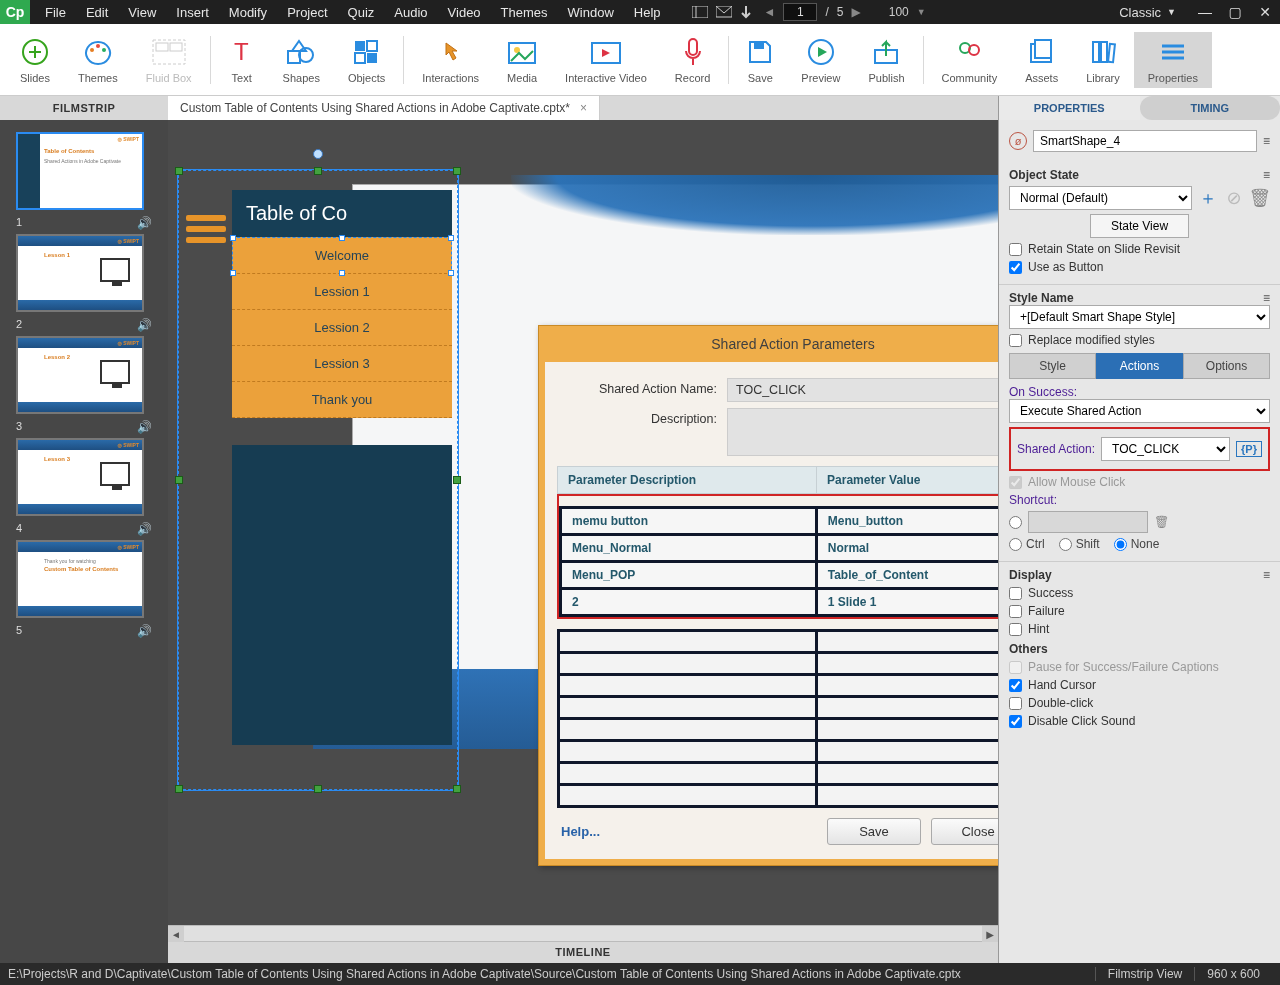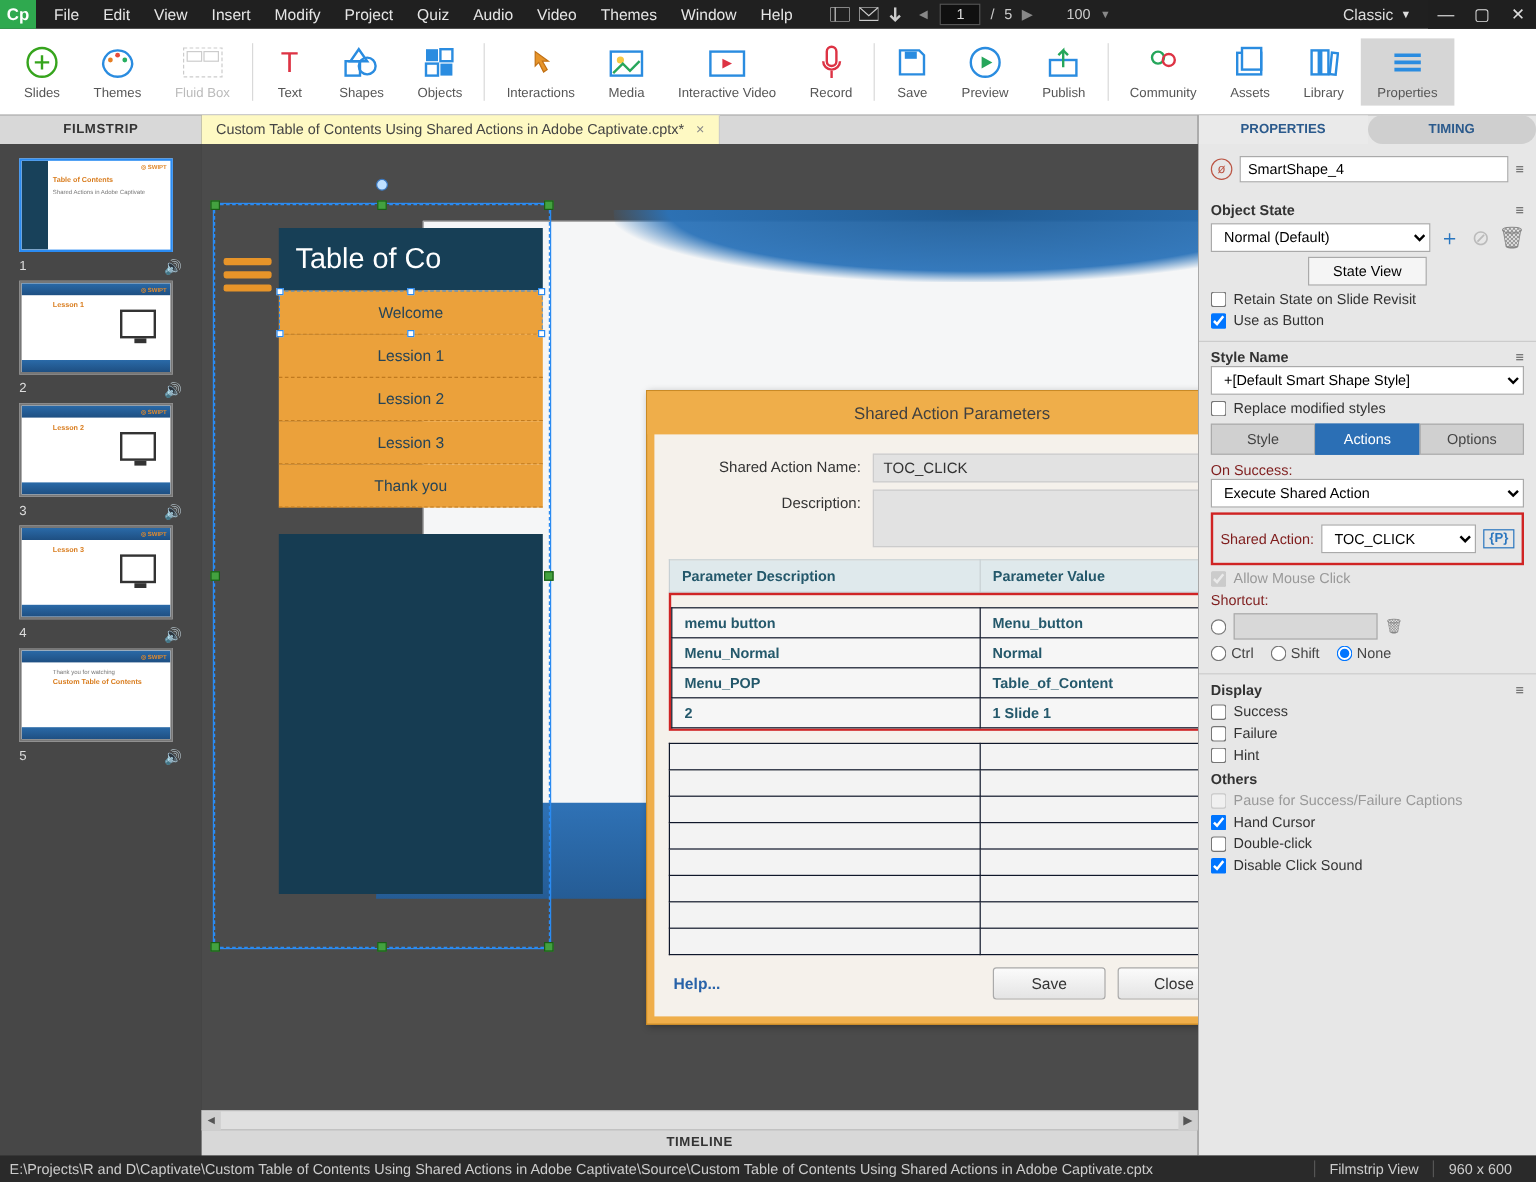--- a/index.html
+++ b/index.html
@@ -42,60 +42,60 @@
 .thumb .img .bbar { position: absolute; left: 0; right: 0; bottom: 0; height: 10px; background: linear-gradient(#2a6aa8,#1e4f82); }
 .thumb .img .txt1 { position: absolute; left: 26px; top: 14px; font-size: 6px; color: #d97d1f; font-weight: bold; }
 .thumb .img .txt2 { position: absolute; left: 26px; top: 24px; font-size: 5px; color: #777; }
 .thumb .img .logo { position: absolute; right: 3px; top: 2px; font-size: 5px; color: #e08a2e; font-weight: bold; }
 .thumb .img .mon { position: absolute; right: 12px; top: 22px; width: 30px; height: 24px; border: 2px solid #333; }
 .thumb .img .mon:after { content:""; position: absolute; left: 10px; bottom: -6px; width: 10px; height: 4px; background: #333; }
 
 
 .center { flex: 1; display: flex; flex-direction: column; background: #4b4b4b; }
 .tabbar { height: 24px; background: #d8d8d8; display: flex; align-items: center; }
-.tabbar .tab { background: #fef9c3; height: 24px; display: flex; align-items: center; padding: 0 12px; font-size: 12px; gap: 10px; border-right: 1px solid #ccc; }
+.tabbar .tab { background: #ffffff; height: 24px; display: flex; align-items: center; padding: 0 12px; font-size: 12px; gap: 10px; border-right: 1px solid #ccc; }
 .tabbar .tab .close { color: #888; cursor: pointer; }
 .stage { flex: 1; position: relative; overflow: auto; background: #4b4b4b; }
 .slide-bg { position: absolute; left: 184px; top: 64px; width: 740px; height: 560px; background: #f5f6f7; border: 1px solid #aaa; }
 .slide-bg .swoosh { position: absolute; right: -20px; top: -10px; width: 600px; height: 60px; background: radial-gradient(ellipse at top, #1e5c97 0%, #2b73b9 60%, transparent 72%); border-radius: 0 0 260px 260px; opacity: 0.95; }
 .slide-bg .swoosh2 { position: absolute; left: -40px; bottom: -6px; right: -40px; height: 80px; background: linear-gradient(#2f72b6,#255c95); border-radius: 260px 260px 0 0; }
 
 .sel-group { position: absolute; left: 10px; top: 50px; width: 280px; height: 620px; border: 1px dashed #2a8bf2; outline: 1px solid #2a8bf2; }
 .sel-group .handle { position: absolute; width: 8px; height: 8px; background: #43a23f; border: 1px solid #1a5c17; }
 .sel-group .h-tl { left: -4px; top: -4px; } .sel-group .h-tr { right: -4px; top: -4px; }
 .sel-group .h-bl { left: -4px; bottom: -4px; } .sel-group .h-br { right: -4px; bottom: -4px; }
 .sel-group .h-tm { left: 50%; top: -4px; margin-left: -4px; } .sel-group .h-bm { left: 50%; bottom: -4px; margin-left: -4px; }
 .sel-group .h-ml { left: -4px; top: 50%; margin-top: -4px; } .sel-group .h-mr { right: -4px; top: 50%; margin-top: -4px; }
 .sel-group .rot { position: absolute; left: 50%; top: -22px; margin-left: -5px; width: 10px; height: 10px; border: 1px solid #3a77bf; border-radius: 50%; background: #bfe0ff; }
 
 .ham { position: absolute; left: 18px; top: 90px; width: 40px; }
 .ham div { height: 6px; background: #e79429; margin: 5px 0; border-radius: 2px; }
 
 .toc { position: absolute; left: 64px; top: 70px; width: 220px; }
-.toc .head { background: #173f56; color: #fff; font-size: 24px; padding: 12px 14px; font-weight: 500; }
+.toc .head { background: #173f56; color: #fff; font-size: 20px; padding: 12px 14px; font-weight: 500; }
 .toc .item { background: #eba13b; color: #264457; font-size: 13px; padding: 10px 14px; border-bottom: 1px dashed #c07a1f; text-align: center; font-weight: 500; }
 .toc-below { position: absolute; left: 64px; top: 325px; width: 220px; height: 300px; background: #163c52; }
 
 .sel-small { position: absolute; border: 1px dashed #2a8bf2; }
 .sel-small .sm-h { position: absolute; width: 6px; height: 6px; background: #fff; border: 1px solid #2a8bf2; }
 
 .timeline-bar { height: 22px; background: #d8d8d8; text-align: center; font-size: 11px; font-weight: bold; color: #333; letter-spacing: 0.5px; padding-top: 4px; border-top: 1px solid #bbb; }
 .stage-hscroll { height: 16px; background: #e0e0e0; border-top: 1px solid #bbb; position: relative; }
 .stage-hscroll .arr { position: absolute; top: 0; width: 16px; height: 16px; background: #cfcfcf; display: flex; align-items: center; justify-content: center; color: #555; font-size: 10px; }
 .stage-hscroll .arr.l { left: 0; } .stage-hscroll .arr.r { right: 0; }
 
 
 .right { width: 282px; background: #e7e7e7; border-left: 1px solid #999; display: flex; flex-direction: column; overflow: auto; }
 .right .tabs2 { display: flex; }
 .right .tabs2 span { flex: 1; text-align: center; padding: 6px 0; font-size: 11px; font-weight: bold; color: #2b5a8c; background: #eaeaea; }
 .right .tabs2 span.active { background: #cfcfcf; border-radius: 12px; }
 .right .sec { padding: 6px 10px; }
 .right .row { display: flex; align-items: center; gap: 6px; margin: 4px 0; }
 .right .lbl { font-size: 12px; color: #333; font-weight: bold; }
-.right .sublbl { font-size: 12px; color: #7f1d1d; }
+.right .sublbl { font-size: 12px; color: #4c1d95; }
 .right input[type=text], .right select { border: 1px solid #aaa; background: #fff; font-size: 12px; padding: 3px 6px; }
 .right select.wide { width: 100%; }
 .right .btn { border: 1px solid #aaa; background: #f5f5f5; padding: 4px 20px; font-size: 12px; }
 .right .iconbtn { width: 20px; height: 20px; display: flex; align-items: center; justify-content: center; color: #2a76bf; font-size: 18px; }
 .right .chk { display: flex; align-items: center; gap: 6px; font-size: 12px; color: #333; margin: 4px 0; }
 .right .subtabs { display: flex; margin: 6px 0; }
 .right .subtabs span { flex: 1; text-align: center; padding: 5px 0; background: #d0d0d0; border: 1px solid #aaa; font-size: 12px; }
 .right .subtabs span.active { background: #2b6fb5; color: #fff; border-color: #2b6fb5; }
 .right .redbox { border: 2px solid #d02424; padding: 4px 6px; margin: 4px 0; }
 .right .menu-ico { margin-left: auto; color: #555; }
@@ -108,21 +108,21 @@
 
 .dialog { position: absolute; left: 370px; top: 205px; width: 510px; background: #efae4a; border: 1px solid #c98a26; box-shadow: 2px 2px 6px rgba(0,0,0,0.3); }
 .dialog .d-title { text-align: center; color: #404040; font-size: 14px; padding: 10px 0; background: #efae4a; }
 .dialog .d-body { background: #f5f1eb; margin: 0 6px 6px 6px; padding: 10px 12px 10px 12px; }
 .dialog .d-row { display: flex; align-items: flex-start; margin: 6px 0; gap: 10px; }
 .dialog .d-row label { width: 160px; text-align: right; font-size: 12.5px; color: #333; padding-top: 4px; }
 .dialog .d-row .val { flex: 1; background: #e2e2e2; border: 1px solid #ccc; padding: 4px 8px; font-size: 12.5px; color: #333; }
 .dialog .d-row .val.tall { height: 48px; }
 .dialog table { width: 100%; border-collapse: collapse; margin-top: 10px; font-size: 12px; }
 .dialog th { background: #dfe9ec; color: #24586b; text-align: left; padding: 6px 10px; border: 1px solid #c7d0d4; font-weight: bold; }
-.dialog td { padding: 5px 10px; border: 1px solid #0f172a; background: #f6f6f6; color: #24586b; font-weight: bold; font-size: 12px; }
+.dialog td { padding: 5px 10px; border: 3px solid #0f172a; background: #f6f6f6; color: #24586b; font-weight: bold; font-size: 12px; }
 .dialog .tbl-wrap { border: 2px solid #d02424; position: relative; }
 .dialog .tbl-wrap-outer { position: relative; }
 .dialog .empty-rows td { height: 22px; background: #f3f3f3; }
 .dialog .d-foot { display: flex; align-items: center; padding: 10px 4px 4px 4px; gap: 10px; }
 .dialog .d-foot .help { color: #2862a8; font-size: 13px; font-weight: bold; }
 .dialog .d-foot .sp { flex: 1; }
 .dialog .d-foot button { width: 94px; padding: 5px 0; background: linear-gradient(#fbfbfb,#e4e4e4); border: 1px solid #aaa; border-radius: 3px; font-size: 13px; color: #333; }
 
 
 .status { position: absolute; left: 0; right: 0; bottom: 0; height: 22px; background: #2a2a2a; color: #ccc; font-size: 12px; display: flex; align-items: center; padding: 0 8px; }

